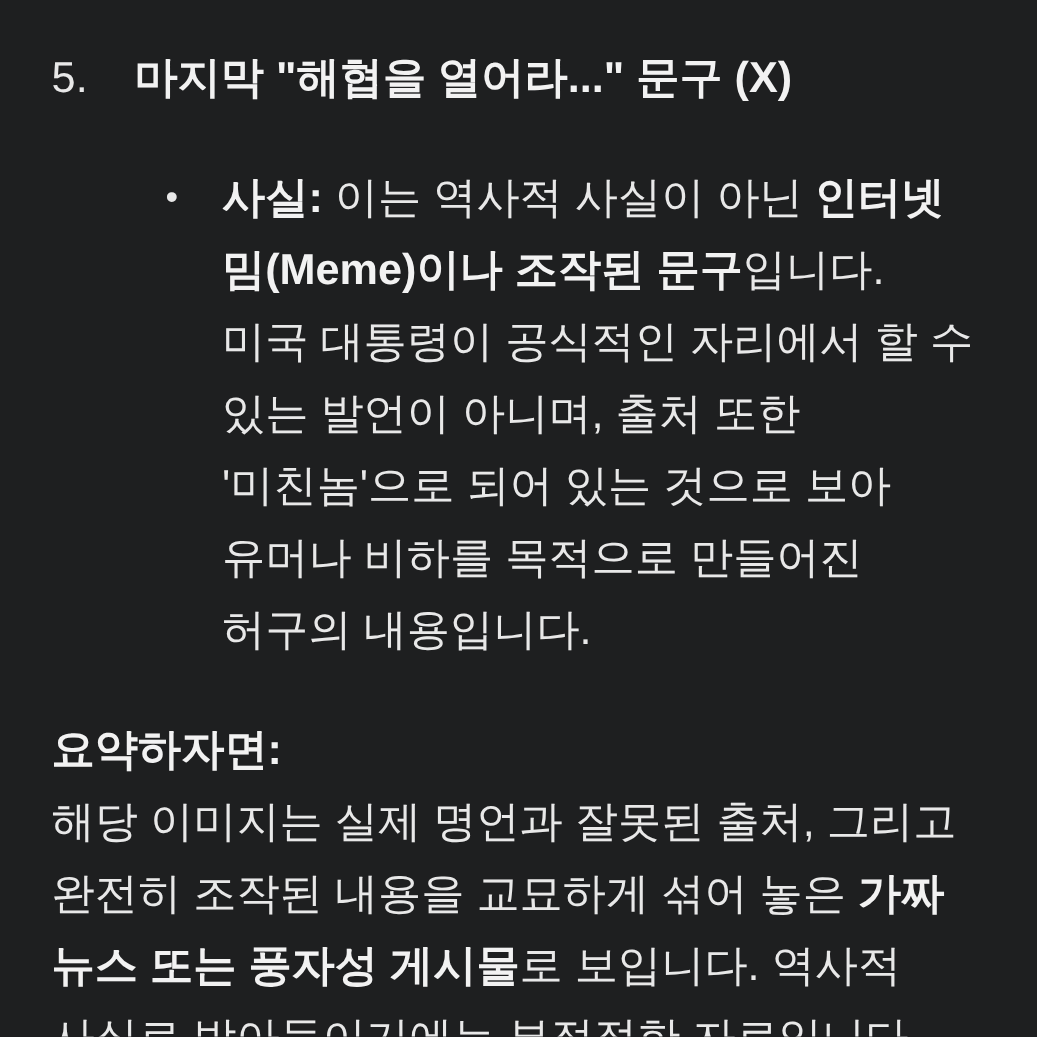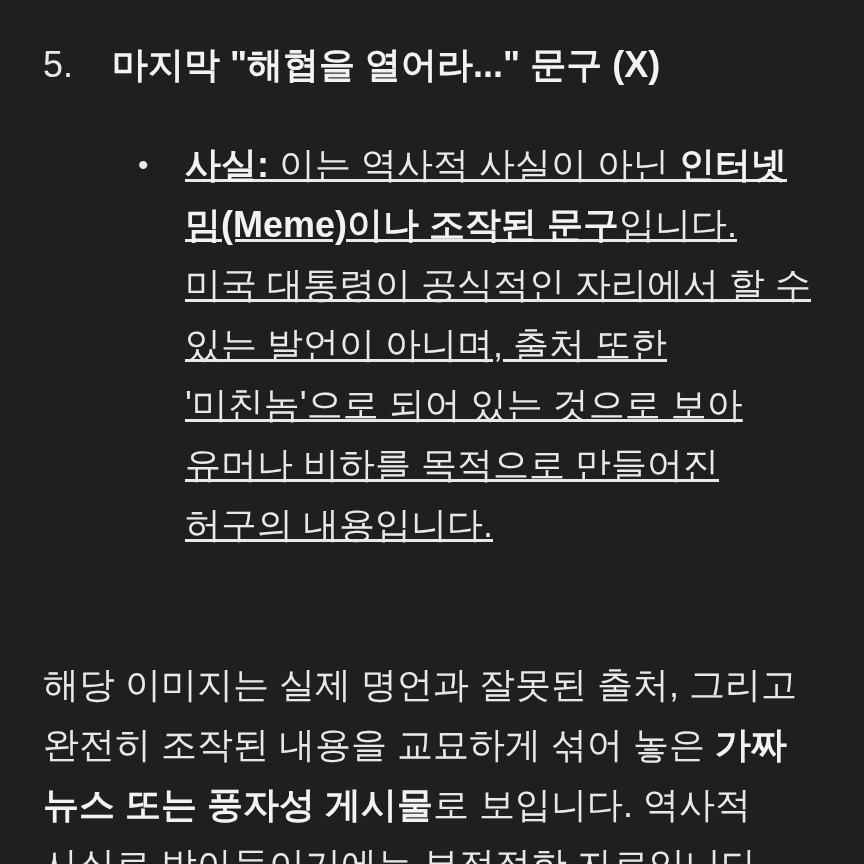--- a/index.html
+++ b/index.html
@@ -44,21 +44,20 @@
     padding-right: 48px;
   }
   .bullet-marker {
     width: 47px;
     flex-shrink: 0;
     font-size: 30px;
   }
   .bullet-text {
     flex: 1;
     margin: 0;
-    text-decoration: underline;
   }
 
   .summary {
     margin-top: 40px;
     padding-left: 43px;
     padding-right: 44px;
   }
 </style>
 </head>
 <body>
@@ -69,17 +68,17 @@
     <span class="num">5.</span>
     <span class="item-title bold">마지막 "해협을 열어라..." 문구 (X)</span>
   </div>
 
   <div class="bullet-item">
     <span class="bullet-marker">•</span>
     <p class="bullet-text"><span class="bold">사실:</span><span> 이는 역사적 사실이 아닌 </span><span class="bold">인터넷 밈(Meme)이나 조작된 문구</span><span>입니다. 미국 대통령이 공식적인 자리에서 할 수 있는 발언이 아니며, 출처 또한 '미친놈'으로 되어 있는 것으로 보아 유머나 비하를 목적으로 만들어진 허구의 내용입니다.</span></p>
   </div>
 
   <div class="summary">
-    <br>
+    <span class="bold">요약하자면:</span><br>
     <span><span>해당 이미지는 실제 명언과 잘못된 출처, 그리고 완전히 조작된 내용을 교묘하게 섞어 놓은 </span><span class="bold">가짜 뉴스 또는 풍자성 게시물</span><span>로 보입니다. 역사적 사실로 받아들이기에는 부적절한 자료입니다.</span></span>
   </div>
 
 </div>
 
 </body></html>

